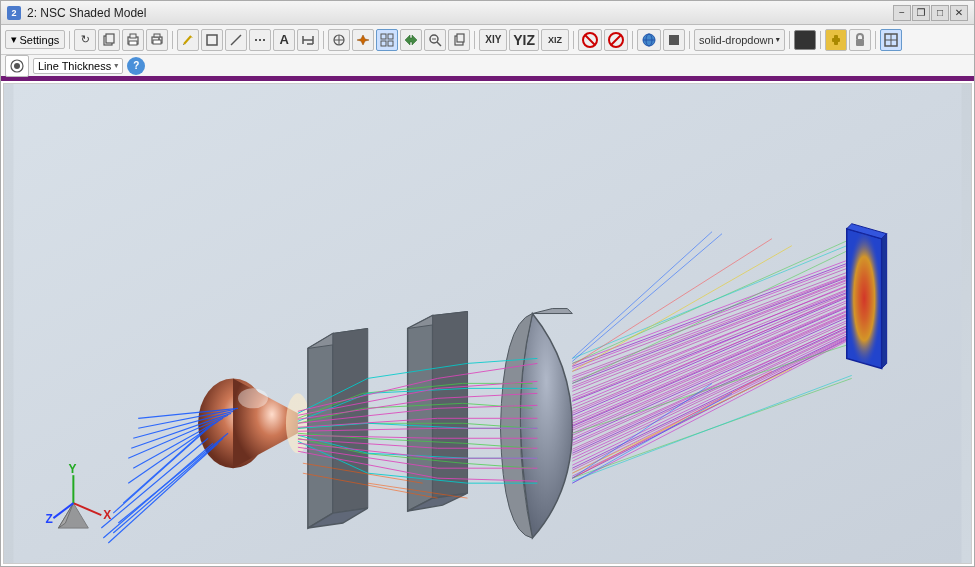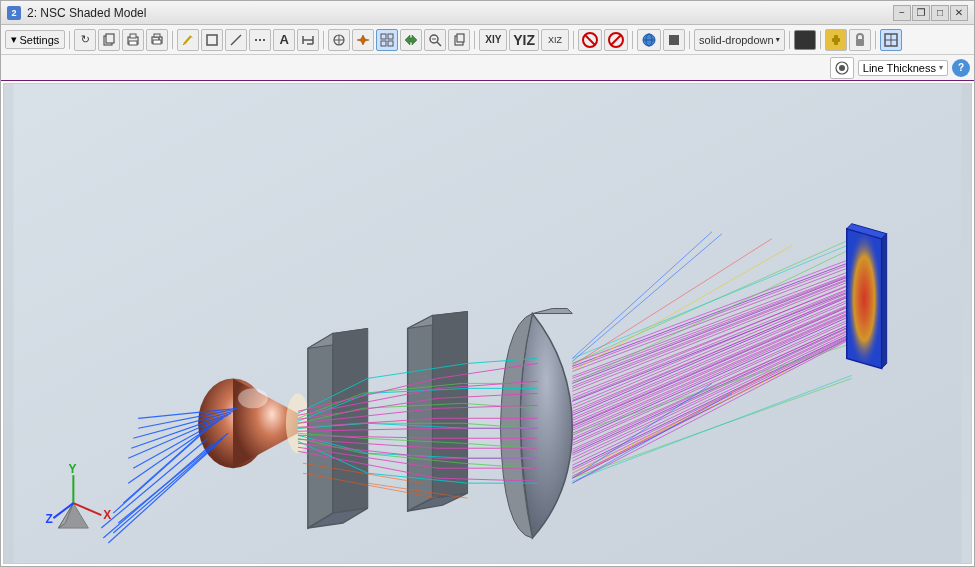--- a/index.html
+++ b/index.html
@@ -7,21 +7,21 @@
 
     .window { width: 975px; height: 567px; background: #fff; border: 1px solid #aaa; display: flex; flex-direction: column; }
 
     .title-bar { background: linear-gradient(to bottom, #f5f5f5, #e0e0e0); border-bottom: 1px solid #bbb; padding: 3px 6px; display: flex; align-items: center; justify-content: space-between; height: 24px; }
     .title-bar-left { display: flex; align-items: center; gap: 6px; font-size: 12px; color: #222; }
     .title-icon { width: 14px; height: 14px; background: #4a7acc; border-radius: 2px; display: flex; align-items: center; justify-content: center; color: white; font-size: 9px; font-weight: bold; }
     .title-bar-right { display: flex; gap: 1px; }
     .title-btn { width: 18px; height: 16px; background: #ddd; border: 1px solid #aaa; cursor: pointer; display: flex; align-items: center; justify-content: center; font-size: 10px; color: #333; }
 
     .toolbar-row1 { background: #f5f5f5; border-bottom: 1px solid #ccc; padding: 2px 4px; display: flex; align-items: center; gap: 2px; height: 30px; }
-    .toolbar-row2 { background: #f5f5f5; border-bottom: 1px solid #701a75; padding: 2px 4px; display: flex; align-items: center; gap: 4px; height: 26px; justify-content: flex-end; }
+    .toolbar-row2 { background: #f5f5f5; border-bottom: 5px solid #701a75; padding: 2px 4px; display: flex; align-items: center; gap: 4px; height: 26px; }
 
     .tb-btn { height: 22px; min-width: 22px; background: #efefef; border: 1px solid #bbb; border-radius: 2px; cursor: pointer; display: flex; align-items: center; justify-content: center; font-size: 11px; color: #333; padding: 0 3px; }
     .tb-btn.active { background: #cce0ff; border-color: #6699cc; }
     .tb-separator { width: 1px; background: #bbb; height: 18px; margin: 0 2px; }
 
     .settings-btn { display: flex; align-items: center; gap: 3px; padding: 2px 5px; background: #efefef; border: 1px solid #bbb; border-radius: 2px; cursor: pointer; font-size: 11px; }
 
     .viewport { flex: 1; background: #e8e8e8; position: relative; overflow: hidden; border: 1px solid #ccc; margin: 2px; }
 
     
@@ -151,21 +151,21 @@
     </div>
     <div class="tb-btn">
       <svg width="14" height="14" viewBox="0 0 14 14">
           <rect x="3" y="3" width="8" height="9" fill="none" stroke="#555" stroke-width="1.2"></rect>
           <rect x="5" y="1" width="7" height="8" fill="#eee" stroke="#555" stroke-width="1.2"></rect>
         </svg>
     </div>
     <div class="tb-separator"></div>
     <div class="tb-btn" style="font-size:10px;font-weight:bold;min-width:28px;">XIY</div>
     <div class="tb-btn" style="font-size:14px;font-weight:bold;min-width:28px;">YIZ</div>
-    <div class="tb-btn" style="font-size:9px;font-weight:normal;min-width:28px;">XIZ</div>
+    <div class="tb-btn" style="font-size:9px;font-weight:bold;min-width:28px;">XIZ</div>
     <div class="tb-separator"></div>
     <div class="tb-btn">
       <svg width="16" height="16" viewBox="0 0 16 16">
           <circle cx="8" cy="8" r="7" fill="none" stroke="#cc0000" stroke-width="2"></circle>
           <line x1="3" y1="3" x2="13" y2="13" stroke="#cc0000" stroke-width="2"></line>
         </svg>
     </div>
     <div class="tb-btn">
       <svg width="16" height="16" viewBox="0 0 16 16">
           <circle cx="8" cy="8" r="7" fill="none" stroke="#cc0000" stroke-width="2"></circle>

